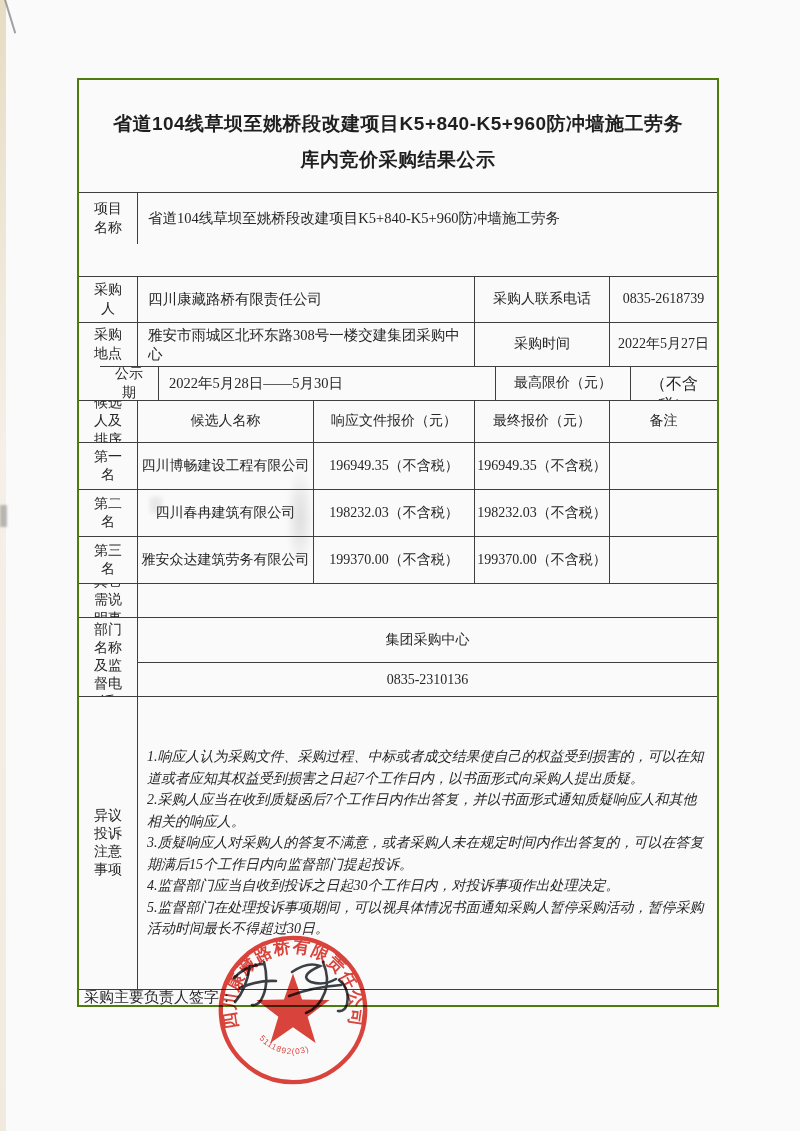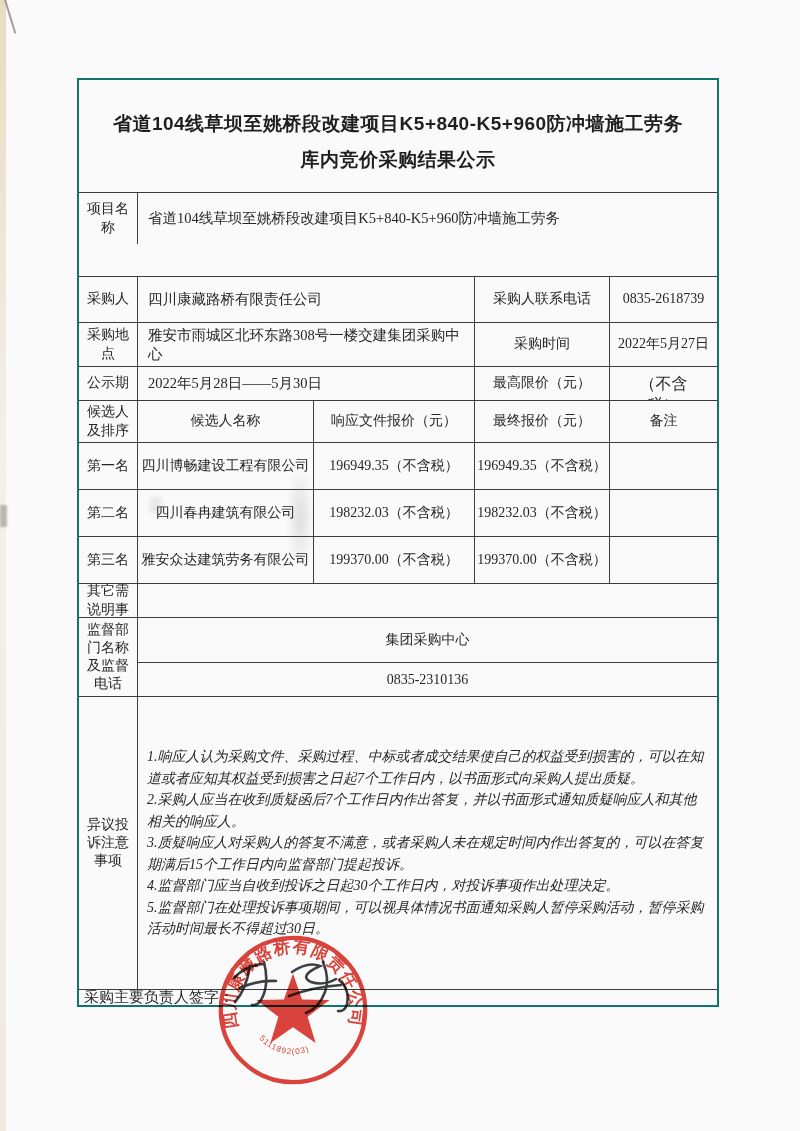--- a/index.html
+++ b/index.html
@@ -18,38 +18,38 @@
   .fold-mark{position:absolute;left:9px;top:-2px;width:2px;height:36px;
     background:#8a8a8a;transform:rotate(-17deg);opacity:.8;}
   .smudge1{position:absolute;left:286px;top:466px;width:28px;height:104px;
     background:radial-gradient(ellipse at center, rgba(120,120,125,.22), rgba(120,120,125,0) 70%);
     filter:blur(2px);}
   .smudge2{position:absolute;left:0;top:505px;width:7px;height:22px;background:rgba(110,110,110,.45);filter:blur(1px);}
   .smudge3{position:absolute;left:150px;top:497px;width:12px;height:16px;background:rgba(130,130,130,.14);filter:blur(2px);}
 
   
   .tbl{position:absolute;left:77px;top:78px;width:642px;height:929px;
-    border:2px solid #0f766e;box-sizing:border-box;display:flex;flex-direction:column;background:transparent;}
+    border:2px solid #4d7c0f;box-sizing:border-box;display:flex;flex-direction:column;background:transparent;}
   .row{display:flex;flex-direction:row;box-sizing:border-box;flex:none;}
   .row + .row{border-top:1px solid #3e3e3e;}
   .cell{box-sizing:border-box;display:flex;align-items:center;justify-content:center;
     text-align:center;font-size:14px;line-height:1.3;overflow:hidden;}
   .cell + .cell{border-left:1px solid #3e3e3e;}
-  .c-label{width:58px;flex:none;padding:0 7px;}
+  .c-label{width:58px;flex:none;padding:0 14px;}
   .c-val{width:337px;flex:none;justify-content:flex-start;text-align:left;padding:0 6px 0 10px;font-size:14.5px;}
   .c-mid{width:135px;flex:none;}
   .c-last{flex:1;}
   .c-name{width:176px;flex:none;}
   .c-doc{width:161px;flex:none;}
 
   .r-title{height:112px;align-items:flex-start;}
   .title-cell{flex:1;display:block;text-align:center;padding-top:26px;
     font-family:"Liberation Sans","DejaVu Sans",sans-serif;font-weight:700;
     font-size:19px;line-height:36px;letter-spacing:.5px;color:#1f1f1f;}
-  .r1{height:52px;} .r2{height:46px;margin-top:32px;} .r3{height:44px;} .r4{height:34px;}
+  .r1{height:52px;} .r2{height:46px;margin-top:32px;} .r3{height:44px;} .r4{height:34px;margin-left:21px;}
   .r5{height:42px;} .r6{height:47px;} .r7{height:47px;} .r8{height:47px;}
   .r9{height:34px;} .r10{height:79px;} .r11{height:293px;} .r12{flex:1;}
 
   .sub-col{flex:1;display:flex;flex-direction:column;border-left:1px solid #3e3e3e;}
   .sub-row{flex:none;height:44px;display:flex;align-items:center;justify-content:center;font-size:14px;text-align:center;}
   .sub-row.bottom{flex:1;border-top:1px solid #3e3e3e;}
 
   .objection-body{flex:1;border-left:1px solid #3e3e3e;display:flex;flex-direction:column;
     justify-content:center;padding:0 9px;text-align:left;}
   .objection-body p{margin:0;font-size:14px;line-height:21.5px;font-style:italic;}

